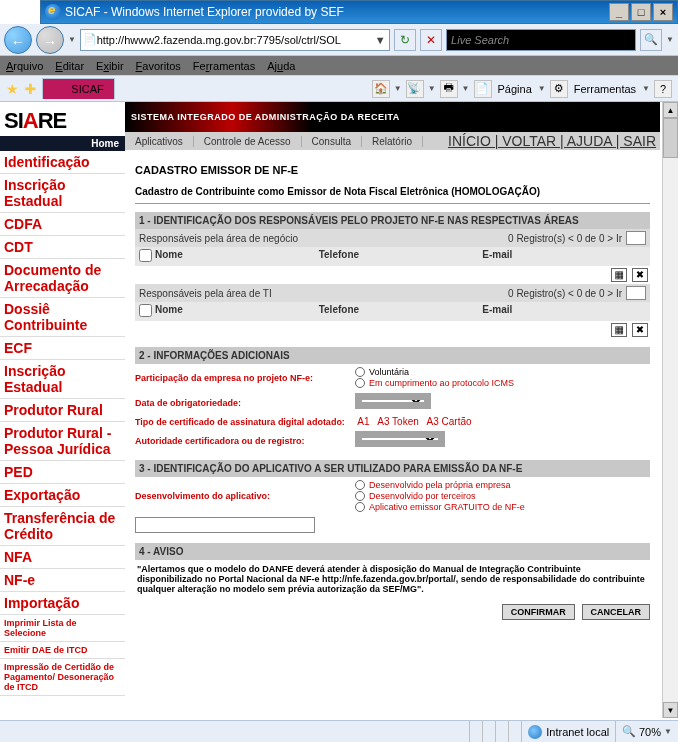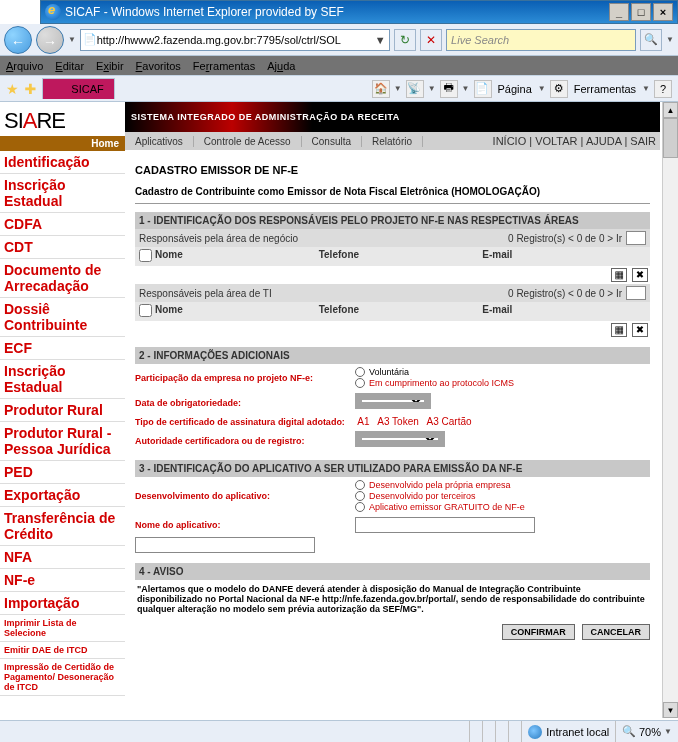--- a/index.html
+++ b/index.html
@@ -14,21 +14,21 @@
 .titlebar .win-btn { width: 20px; height: 18px; background: #d4d0c8; border: 1px solid #888; color: #000; display: flex; align-items: center; justify-content: center; font-size: 11px; font-weight: bold; }
 
 
 .navbar { background: #e8eef7; border-bottom: 1px solid #b5c7d8; height: 32px; display: flex; align-items: center; padding: 0 4px; gap: 4px; }
 .nav-btn { width: 28px; height: 28px; border-radius: 50%; background: radial-gradient(circle at 30% 30%, #8fd4ff, #4a9de0); border: 1px solid #3a7ab0; display: flex; align-items: center; justify-content: center; color: #fff; font-size: 14px; }
 .nav-btn.disabled { background: radial-gradient(circle at 30% 30%, #ddd, #bbb); }
 .url-box { flex: 1; height: 22px; border: 1px solid #7a9cbc; background: #fff; display: flex; align-items: center; padding: 0 2px; }
 .url-box input { border: none; flex: 1; font-size: 11px; outline: none; }
 .url-dd { width: 14px; text-align: center; color: #444; }
 .sq-btn { width: 22px; height: 22px; border: 1px solid #a0b5cc; background: #e8eef7; display: flex; align-items: center; justify-content: center; font-size: 12px; }
-.search-box { width: 190px; height: 22px; border: 1px solid #7a9cbc; background: #fef9c3; display: flex; align-items: center; padding: 0 4px; color: #888; font-style: italic; }
+.search-box { width: 190px; height: 22px; border: 1px solid #7a9cbc; background: #000000; display: flex; align-items: center; padding: 0 4px; color: #888; font-style: italic; }
 .search-btn { width: 22px; height: 22px; border: 1px solid #a0b5cc; background: #e8eef7; display: flex; align-items: center; justify-content: center; }
 
 
 .menubar { background: #737373; border-bottom: 1px solid #c5d5e5; height: 20px; display: flex; align-items: center; padding: 0 6px; gap: 12px; font-size: 11px; }
 .menubar span u { text-decoration: underline; }
 
 
 .tabbar { background: #e8eef7; border-bottom: 1px solid #b5c7d8; height: 26px; display: flex; align-items: center; padding: 0 6px; gap: 6px; }
 .star { color: #f7c94a; font-size: 14px; }
 .tab { background: #be185d; border: 1px solid #b5c7d8; border-bottom: none; padding: 3px 10px; display: flex; align-items: center; gap: 4px; font-size: 11px; }
@@ -41,32 +41,32 @@
 .content-wrap { display: flex; height: 616px; background: #fff; overflow: hidden; position: relative; }
 .scrollbar-v { position: absolute; right: 0; top: 0; width: 16px; height: 100%; background: #f0f0f0; border-left: 1px solid #ccc; }
 .scrollbar-v .arrow { height: 16px; background: #dcdcdc; border: 1px solid #aaa; display: flex; align-items: center; justify-content: center; font-size: 8px; }
 .scrollbar-v .thumb { height: 40px; background: #cfcfcf; border: 1px solid #aaa; }
 
 .page { display: flex; width: 660px; }
 
 
 .sidebar { width: 125px; background: #fff; }
 .logo { padding: 6px 4px 2px 4px; }
-.logo-text { font-size: 22px; font-weight: normal; letter-spacing: -1px; }
+.logo-text { font-size: 22px; font-weight: bold; letter-spacing: -1px; }
 .logo-text .red { color: #d20000; }
-.home-row { background: #a16207; color: #fff; text-align: right; padding: 2px 6px; font-size: 10px; font-weight: bold; }
+.home-row { background: #0f172a; color: #fff; text-align: right; padding: 2px 6px; font-size: 10px; font-weight: bold; }
 .menu-item { border-bottom: 1px solid #ddd; padding: 3px 4px; color: #d20000; font-size: 14px; font-weight: bold; cursor: pointer; }
 .menu-item.small { font-size: 9px; }
 
 
 .main { flex: 1; padding: 0; }
 .banner { background: linear-gradient(to right, #000 0%, #b00 20%, #000 35%, #000 100%); color: #fff; height: 30px; display: flex; align-items: center; padding: 0 6px; font-size: 9px; font-weight: bold; letter-spacing: 0.5px; }
 .subnav { background: #d0d0d0; height: 18px; display: flex; align-items: center; font-size: 10px; color: #333; }
 .subnav span { padding: 0 10px; border-right: 1px solid #aaa; }
-.subnav .tiny { margin-left: auto; font-size: 11px; padding: 0 4px; border: none; }
+.subnav .tiny { margin-left: auto; font-size: 14px; padding: 0 4px; border: none; text-decoration: underline; }
 
 .form-area { padding: 8px 10px; font-size: 10px; }
 .heading1 { font-size: 11px; font-weight: bold; margin: 6px 0; }
 .subheading { font-size: 10px; font-weight: bold; margin: 10px 0 6px 0; }
 .hr { border-top: 1px solid #999; margin: 4px 0; }
 
 .section-bar { background: #c8c8c8; padding: 3px 4px; font-size: 10px; font-weight: bold; color: #333; margin-top: 8px; }
 .table-head { background: #dcdcdc; padding: 2px 4px; font-size: 10px; color: #333; display: flex; align-items: center; }
 .table-head .reg { margin-left: auto; display: flex; align-items: center; gap: 4px; }
 .table-head .pg-input { width: 20px; height: 14px; border: 1px solid #888; font-size: 9px; }
@@ -282,24 +282,20 @@
                 <span class="dot"></span>
                 <span>Desenvolvido por terceiros</span>
               </div>
             <div class="radio-row">
                 <span class="dot"></span>
                 <span>Aplicativo emissor GRATUITO de NF-e</span>
               </div>
           </div>
         </div>
         <div class="field-row">
-          <div class="field-label">Nome do aplicativo:</div>
-          <div class="field-val"><input class="txt-input" style=""></div>
-        </div>
-        <div class="field-row">
           <div class="field-val"><input class="txt-input" style=""></div>
         </div>
 
         <div class="section-bar">4 - AVISO</div>
         <div class="aviso">"Alertamos que o modelo do DANFE deverá atender à disposição do Manual de Integração Contribuinte disponibilizado no Portal Nacional da NF-e http://nfe.fazenda.gov.br/portal/, sendo de responsabilidade do contribuinte qualquer alteração no modelo sem prévia autorização da SEF/MG".</div>
 
         <div class="btn-row">
           <button class="form-btn">CONFIRMAR</button>
           <button class="form-btn">CANCELAR</button>
         </div>

